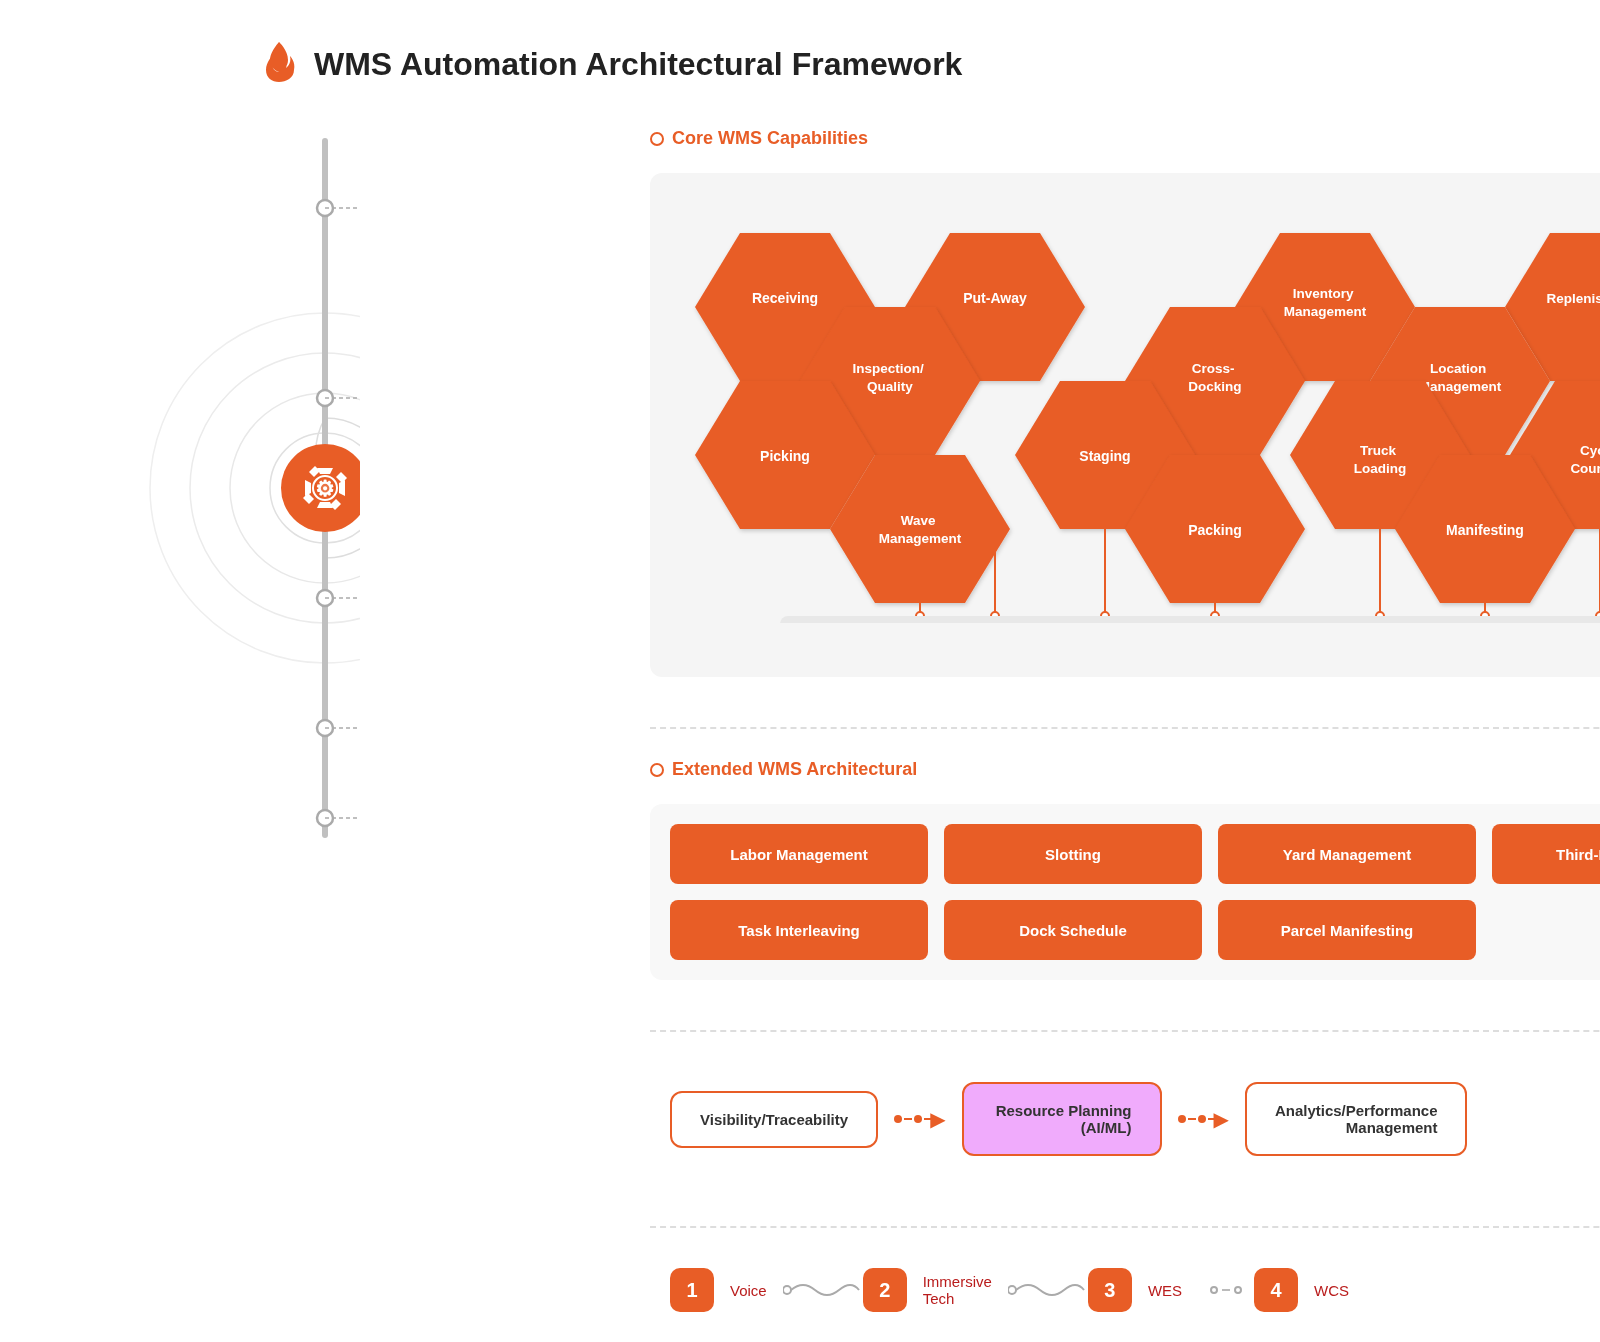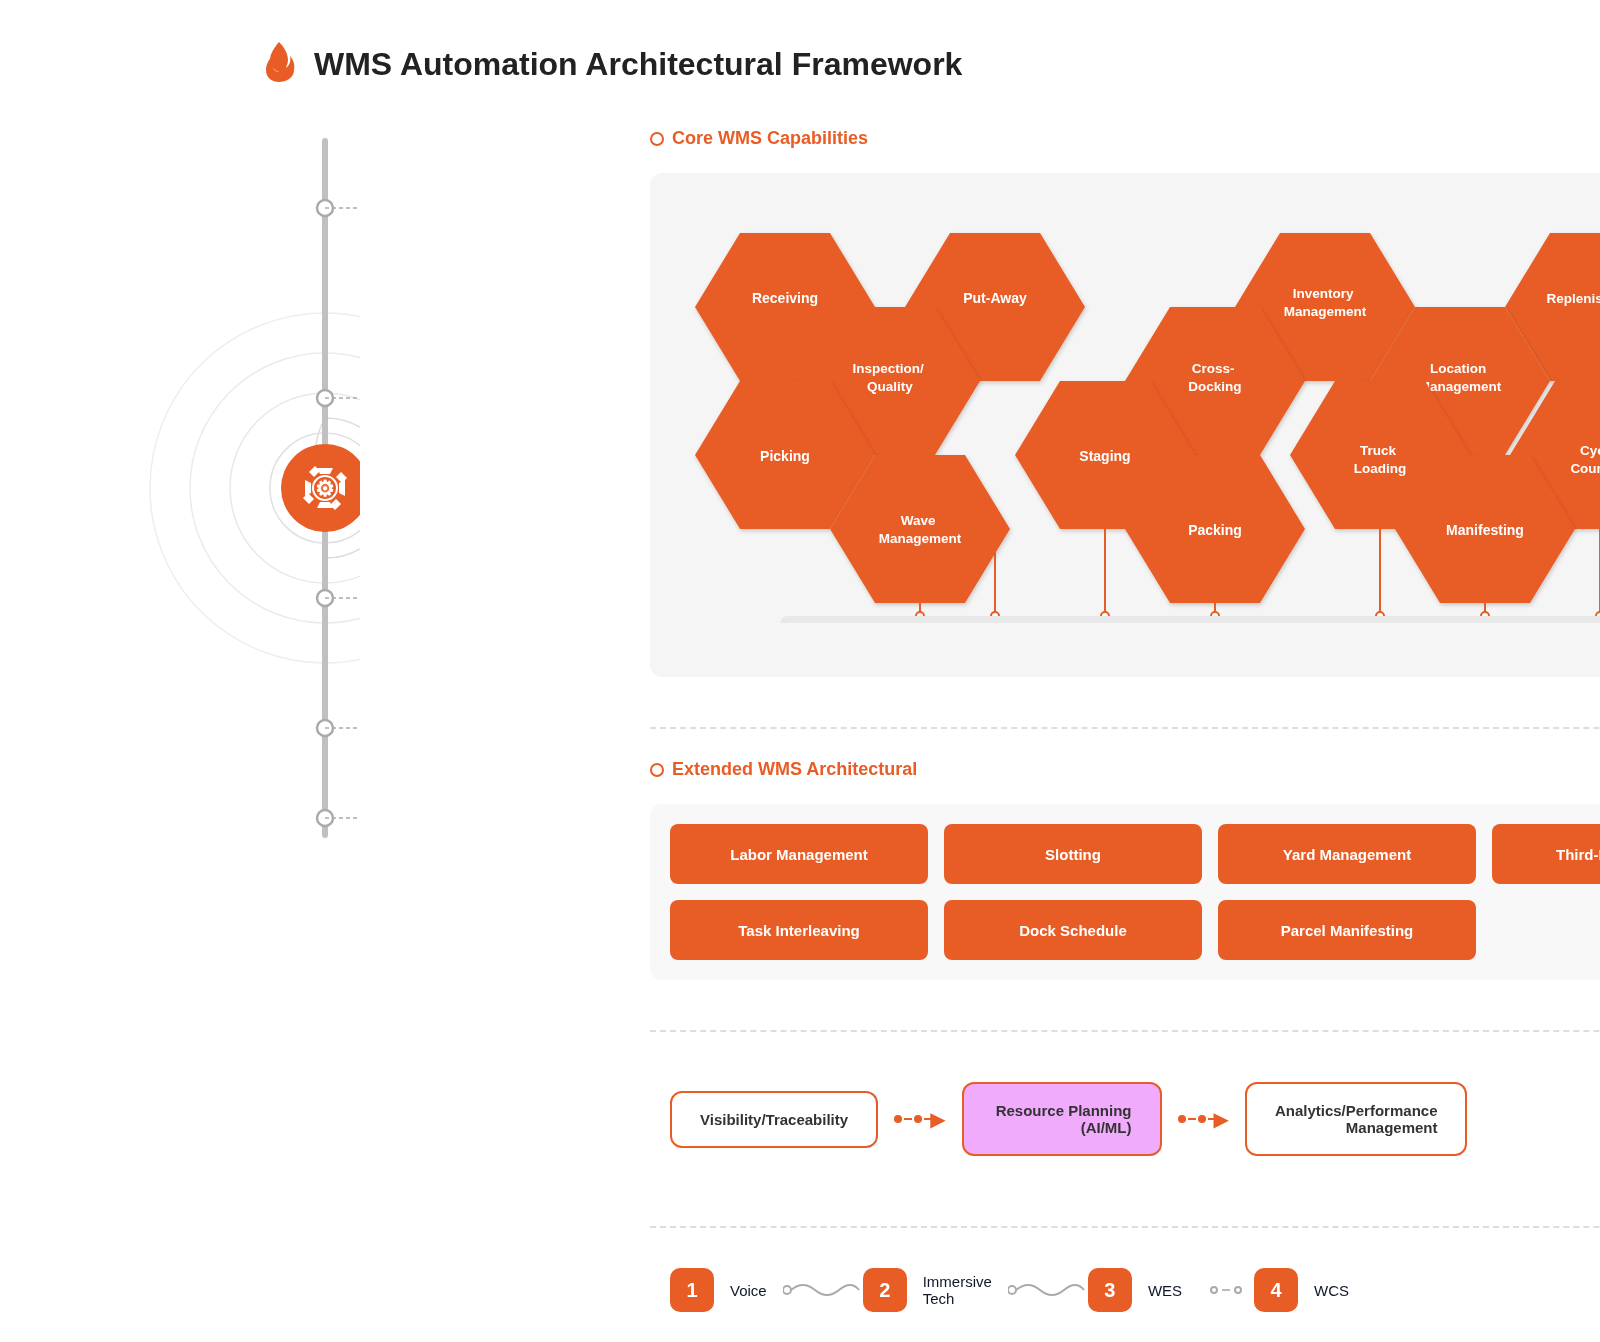--- a/index.html
+++ b/index.html
@@ -138,21 +138,21 @@
       color: #fff;
       font-size: 20px;
       font-weight: 700;
       display: flex;
       align-items: center;
       justify-content: center;
       flex-shrink: 0;
     }
     .bottom-label {
       font-size: 15px;
-      color: #0f172a;
+      color: #b91c1c;
       margin: 0 16px;
       font-weight: 500;
     }
 
     .divider-dashed {
       border: none;
       border-top: 2px dashed #ddd;
       margin: 10px 0 30px 0;
     }
   </style>

